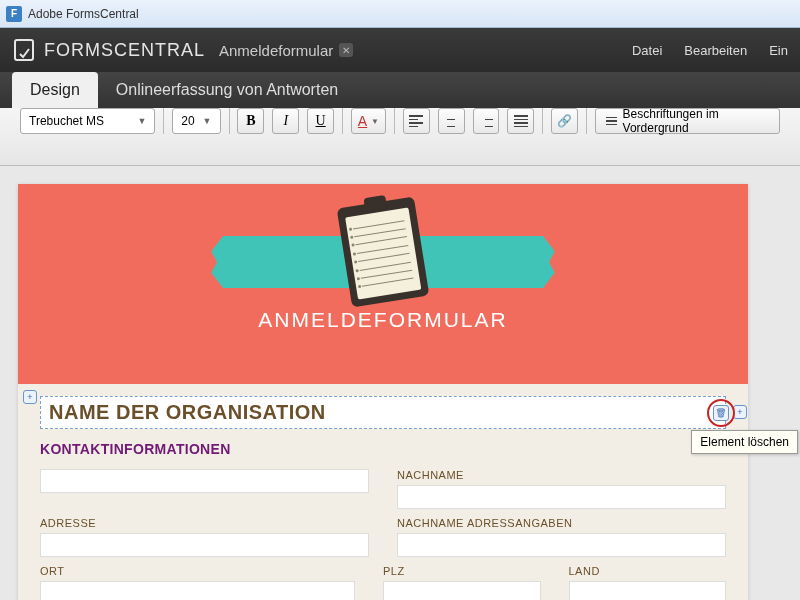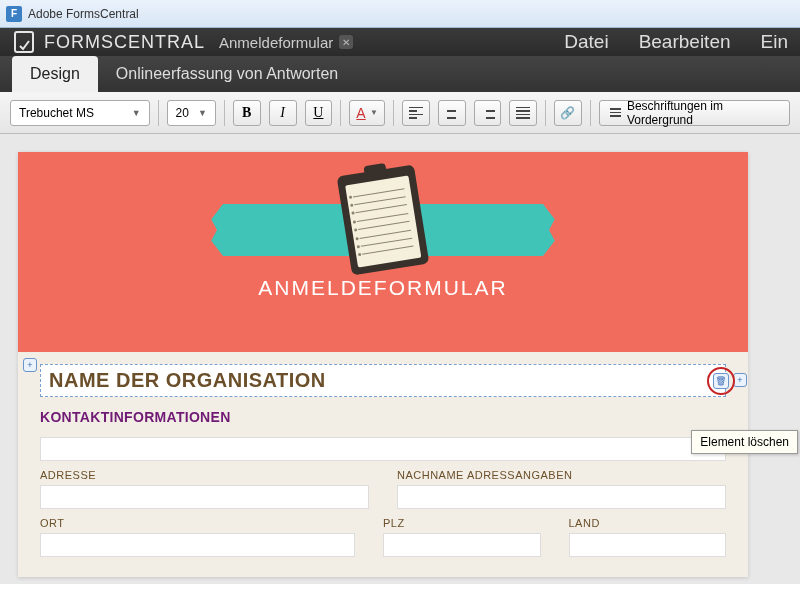--- a/index.html
+++ b/index.html
@@ -1,29 +1,29 @@
 <!DOCTYPE html>
 <html><head>
 <meta charset="utf-8">
 <style>
 *{margin:0;padding:0;box-sizing:border-box;font-family:Arial,sans-serif}
 body{background:#fff;width:800px;height:600px;overflow:hidden;position:relative}
 .titlebar{height:28px;background:linear-gradient(#eaf2fb,#d7e5f5);border-bottom:1px solid #9fb8d4;display:flex;align-items:center;padding:0 6px;font-size:12px;color:#333}
 .titlebar-icon{width:16px;height:16px;background:#3b7fc4;border-radius:2px;margin-right:6px;display:flex;align-items:center;justify-content:center;color:#fff;font-size:10px;font-weight:bold}
-.header{height:28px;background:linear-gradient(#3a3a3a,#2b2b2b);display:flex;align-items:center;padding:0 12px;color:#e5e5e5}
+.header{height:44px;background:linear-gradient(#3a3a3a,#2b2b2b);display:flex;align-items:center;padding:0 12px;color:#e5e5e5}
 .logo-icon{width:24px;height:24px;margin-right:8px}
 .logo-text{font-size:18px;font-weight:500;letter-spacing:1px}
 .doc-title{margin-left:14px;font-size:15px;color:#ccc;display:flex;align-items:center}
 .doc-close{width:14px;height:14px;background:#555;border-radius:3px;margin-left:6px;color:#bbb;font-size:10px;display:flex;align-items:center;justify-content:center;cursor:pointer}
-.menu{margin-left:auto;display:flex;gap:30px;font-size:19px;color:#ddd}
+.menu{margin-left:auto;display:flex;gap:22px;font-size:13px;color:#ddd}
 .menu span{cursor:pointer}
 .tab-row{height:36px;background:linear-gradient(#444,#333);display:flex;align-items:flex-end;padding-left:12px}
 .tab{padding:9px 18px;font-size:16px;color:#ddd;cursor:pointer;border-radius:4px 4px 0 0}
 .tab.active{background:#f0f0f0;color:#222}
-.toolbar{height:42px;background:linear-gradient(#f5f5f5,#e6e6e6);border-bottom:1px solid #bbb;display:flex;align-items:center;padding:0 10px;gap:8px}
+.toolbar{height:58px;background:linear-gradient(#f5f5f5,#e6e6e6);border-bottom:1px solid #bbb;display:flex;align-items:flex-start;padding:0 20px;gap:8px}
 .tb-select{height:26px;background:#fff;border:1px solid #aaa;border-radius:3px;display:flex;align-items:center;padding:0 8px;font-size:12px;cursor:pointer;gap:8px}
 .tb-select.font{width:150px}
 .tb-select.size{width:52px}
 .chev{font-size:9px;color:#666;margin-left:auto}
 .tb-sep{width:1px;height:26px;background:#bbb}
 .tb-btn{width:30px;height:26px;background:linear-gradient(#fdfdfd,#e9e9e9);border:1px solid #aaa;border-radius:3px;display:flex;align-items:center;justify-content:center;font-size:14px;cursor:pointer;font-family:'Times New Roman',serif}
 .tb-btn.b{font-weight:bold}
 .tb-btn.i{font-style:italic}
 .tb-btn.u{text-decoration:underline}
 .tb-btn.split{width:38px;justify-content:space-around;padding:0 4px}
@@ -189,20 +189,21 @@
         <h2>NAME DER ORGANISATION</h2>
         <div class="handle del">
             <span>🗑</span>
           </div>
         <div class="handle tr">+</div>
         <div class="circle-highlight"></div>
       </div>
       <div class="section-h">KONTAKTINFORMATIONEN</div>
       <div class="row">
         <div class="field"><input style=""></div>
+        <div class="field"><label>NACHNAME</label><input style=""></div>
       </div>
       <div class="row">
         <div class="field"><label>ADRESSE</label><input style=""></div>
         <div class="field"><label>NACHNAME ADRESSANGABEN</label><input style=""></div>
       </div>
       <div class="row">
         <div class="field"><label>ORT</label><input style=""></div>
         <div class="field half"><label>PLZ</label><input style=""></div>
         <div class="field half"><label>LAND</label><input style=""></div>
       </div>

